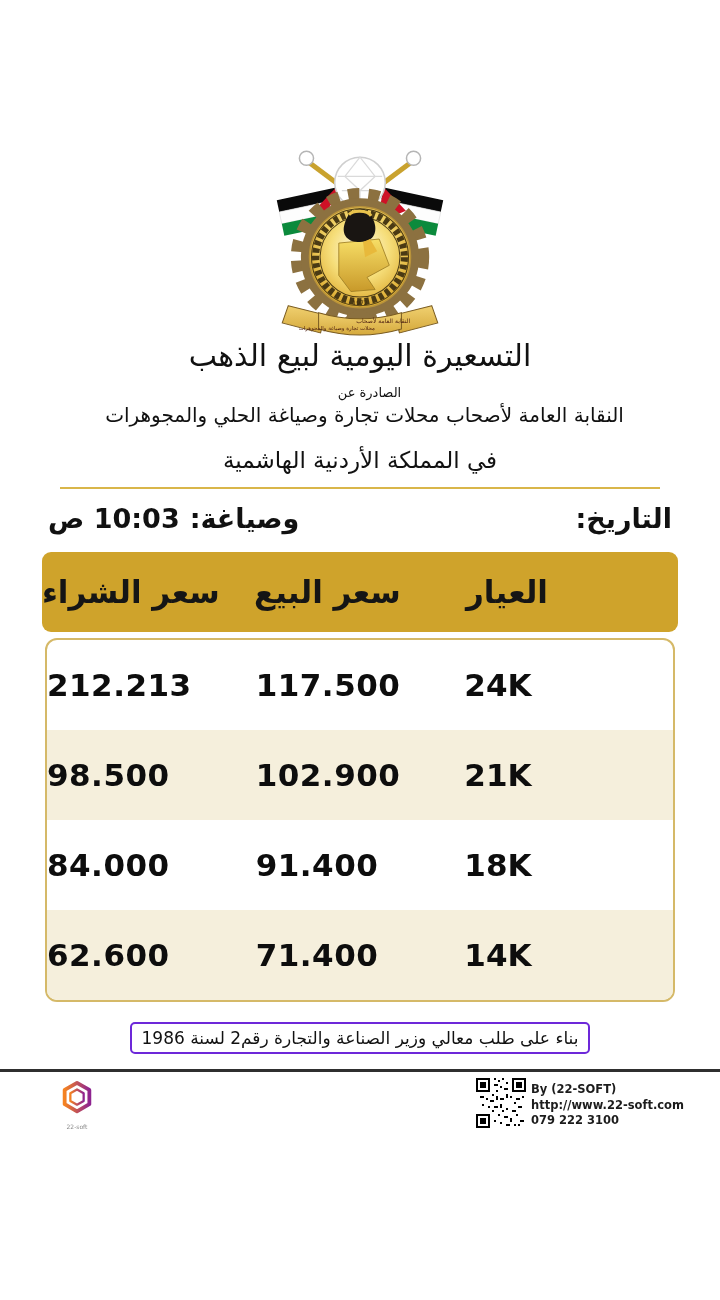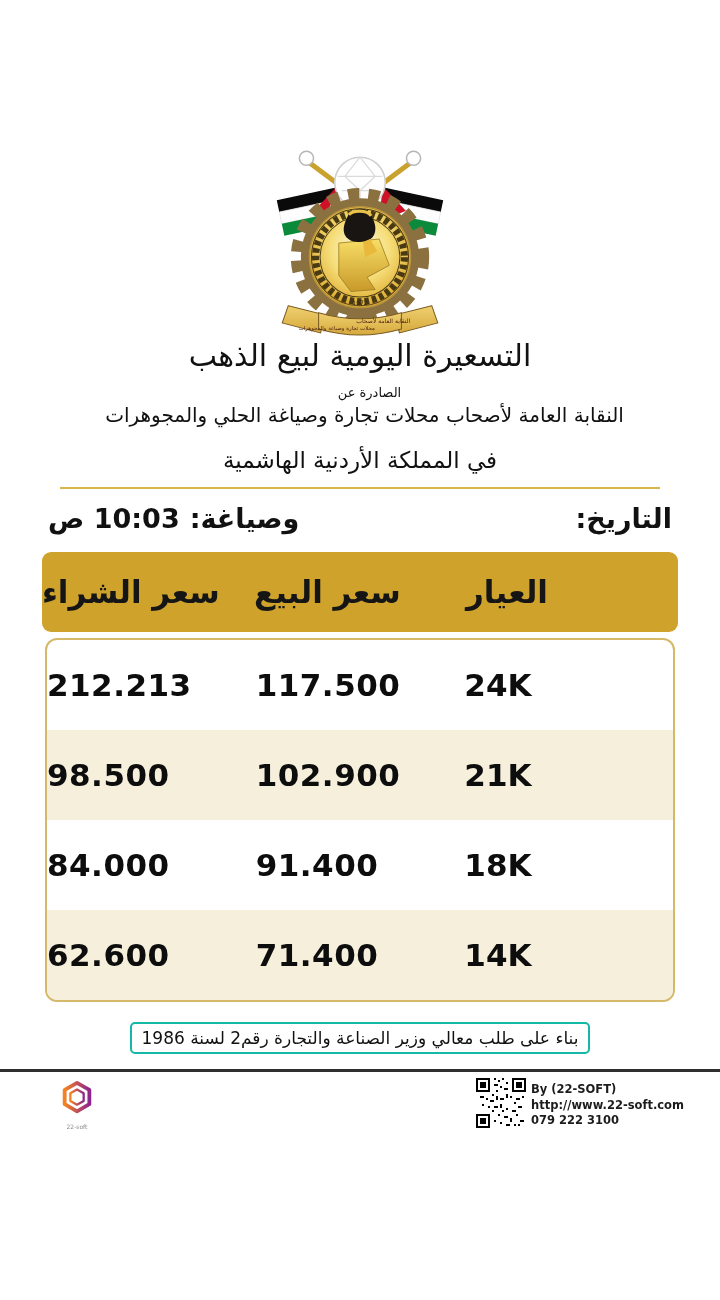--- a/index.html
+++ b/index.html
@@ -30,21 +30,21 @@
            font-size:31px; font-weight:bold; color:#151515; }
   .tbody { width:630px; margin:6px auto 0; border:2px solid #D5B968;
            border-radius:12px; overflow:hidden; background:#fff; }
   .trow  { height:90px; display:flex; direction:rtl; align-items:center;
            font-size:31px; font-weight:bold; color:#0d0d0d; }
   .trow.alt { background:#F5EFDC; }
   .col { flex:1 1 0; text-align:left; }
   .num { letter-spacing:0.5px; }
 
   
-  .note-box { width:fit-content; margin:20px auto 0; border:2px solid #14b8a6;
+  .note-box { width:fit-content; margin:20px auto 0; border:2px solid #6d28d9;
               border-radius:5px; padding:4px 10px; font-size:17px;
               direction:rtl; text-align:center; }
 
   
   .footer-rule { margin-top:15px; border:0; border-top:3px solid #2F2F2F; width:720px; }
   .footer { position:relative; height:80px; }
   .cube-wrap { position:absolute; left:55px; top:8px; width:44px; text-align:center; }
   .cube-caption { font-size:6px; color:#8a8a8a; margin-top:1px; }
   .qr-block { position:absolute; right:36px; top:6px; display:flex; gap:5px; }
   .qr-text { font-size:11.5px; font-weight:600; color:#1c1c1c; line-height:1.35;

